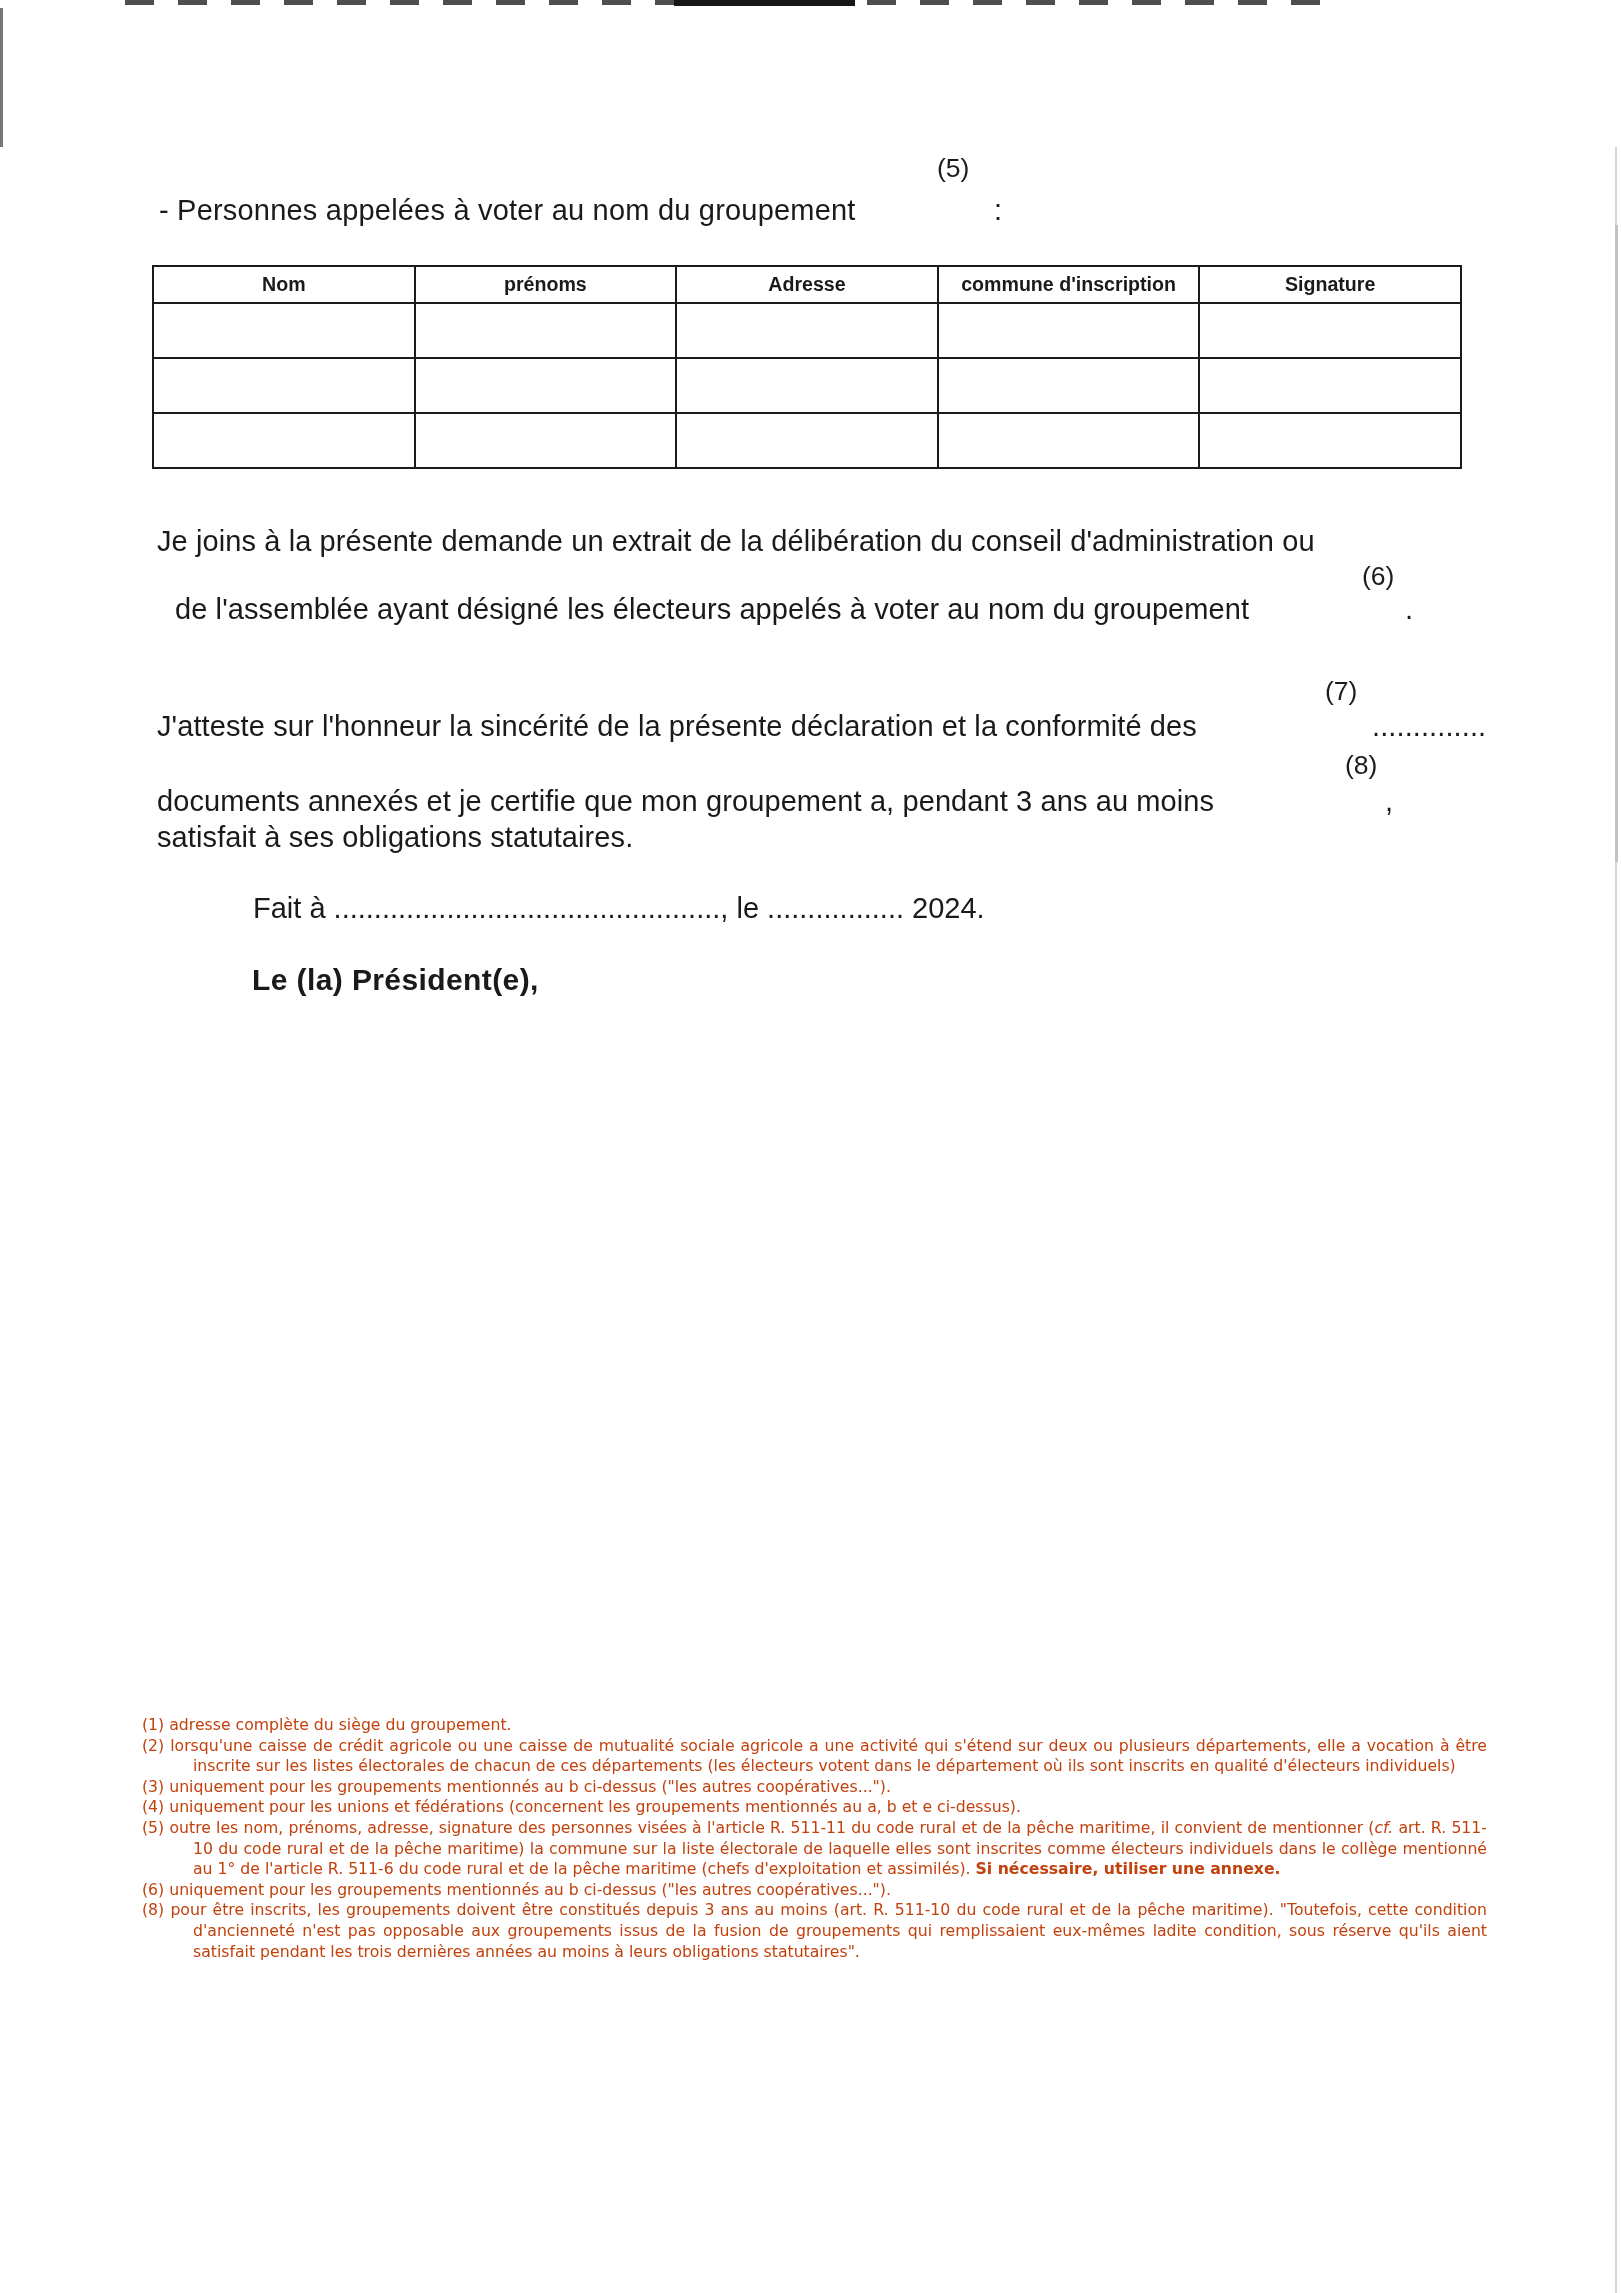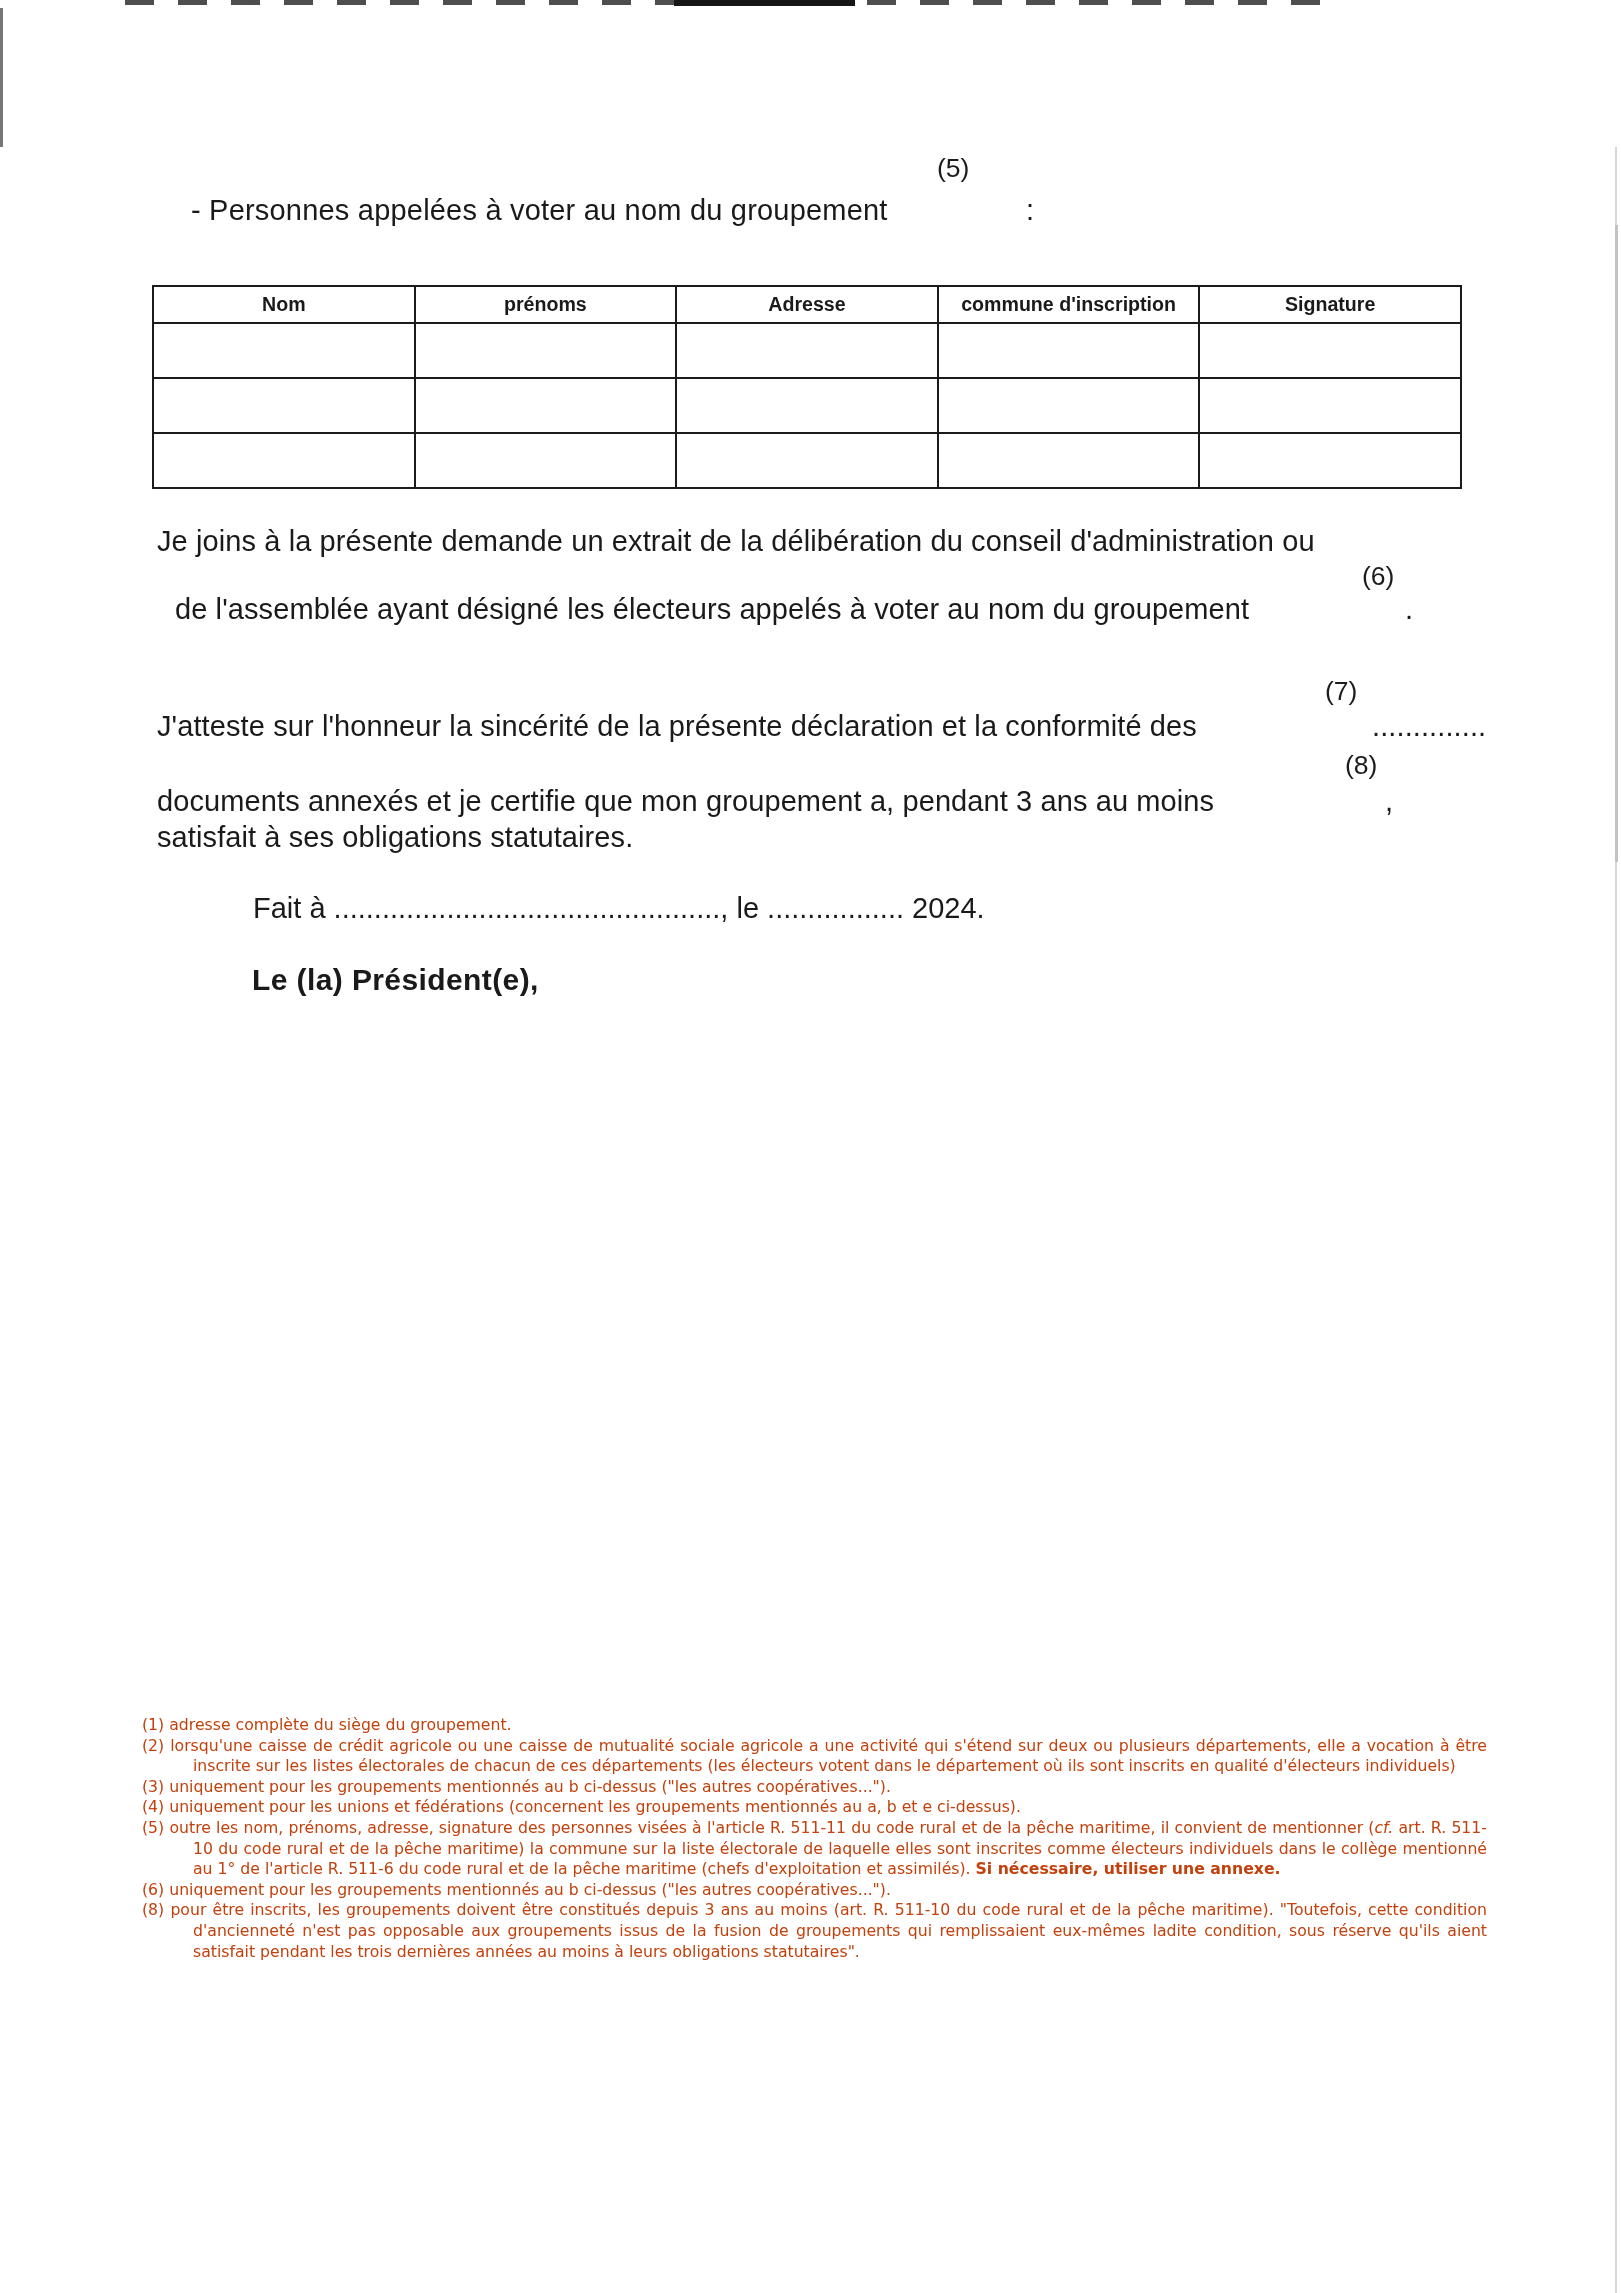--- a/index.html
+++ b/index.html
@@ -17,27 +17,27 @@
     position:absolute;left:125px;top:0;width:1210px;height:4.9px;
     background:repeating-linear-gradient(90deg,#222 0 29px,transparent 29px 53px);
     opacity:.8;
   }
   .artifact-top-solid{position:absolute;left:674px;top:0;width:181px;height:5.9px;background:#161616;}
   .artifact-left-line{position:absolute;left:0;top:7.8px;width:2.9px;height:139px;background:#4a4a4a;opacity:.75;}
   .artifact-right-line{position:absolute;left:1615px;top:147px;width:2px;height:2147px;background:#d7d7d7;}
   .artifact-right-line-dark{position:absolute;left:1615px;top:225px;width:2.9px;height:637px;background:#c2c2c2;}
 
   
-  .heading{font-size:29px;letter-spacing:0.2px;margin-left:32px;}
+  .heading{font-size:29px;letter-spacing:0.2px;}
   .sup-note{font-size:26.5px;color:#1c1c1c;}
 
   
   .vote-table{
     position:absolute;left:152px;top:265px;width:1310px;
-    border-collapse:collapse;table-layout:fixed;margin-top:20px;
+    border-collapse:collapse;table-layout:fixed;
   }
   .vote-table th,.vote-table td{
     border:2px solid #1b1b1b;
     font-size:19.6px;font-weight:bold;text-align:center;vertical-align:middle;
     padding:0;
   }
   .vote-table th{height:35px;}
   .vote-table td{height:53px;}
 
   

